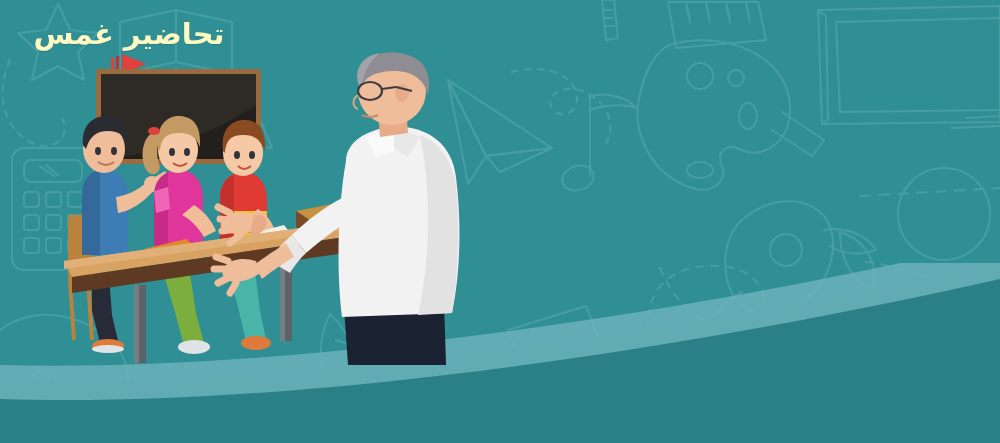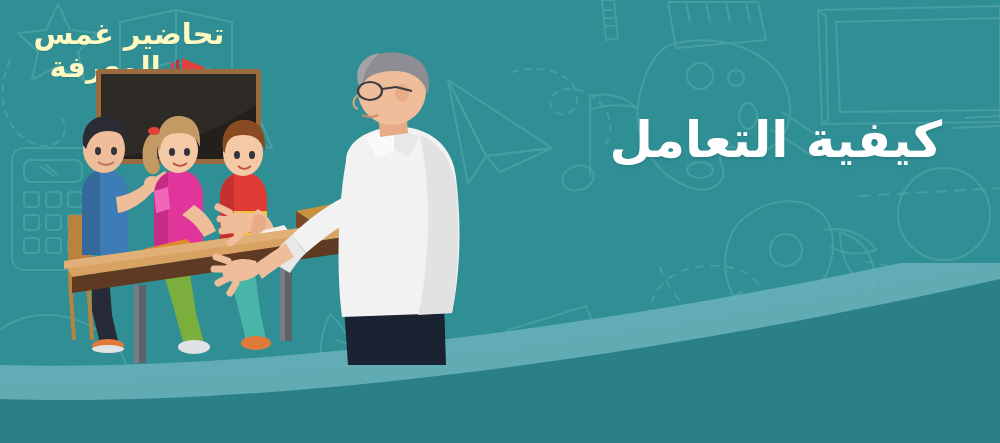--- a/index.html
+++ b/index.html
@@ -198,26 +198,24 @@
     <span class="logo-line1">تحاضير غمس</span>
     <div class="logo-row2">
       <span class="logo-mark">
         <svg viewBox="0 0 40 22" xmlns="http://www.w3.org/2000/svg">
           <path d="M13 1 L37 11 L13 21 Z" fill="#e0413c"></path>
           <rect x="7" y="3" width="3.2" height="16" fill="#e0413c"></rect>
           <rect x="2" y="5" width="3.2" height="12" fill="#e0413c"></rect>
           <path d="M7 3 L10.2 3 L10.2 19 L7 19 Z" fill="#8f2b2b" opacity=".5"></path>
         </svg>
       </span>
-      <span class="logo-line2">المعرفة</span>
     </div>
   </div>
 
   <div class="headline">
-    <span class="l1">كيفية التعامل</span>
   </div>
 
   <div class="scene">
     <svg viewBox="0 0 430 300" xmlns="http://www.w3.org/2000/svg">
 
       <g>
         <rect x="48" y="4" width="165" height="95" rx="3" fill="#9a6b3f"></rect>
         <rect x="53" y="9" width="155" height="85" fill="#231f1c"></rect>
         <path d="M53 9 L208 9 L208 40 C150 78 90 92 53 94 Z" fill="#2e2a26"></path>
       </g>

